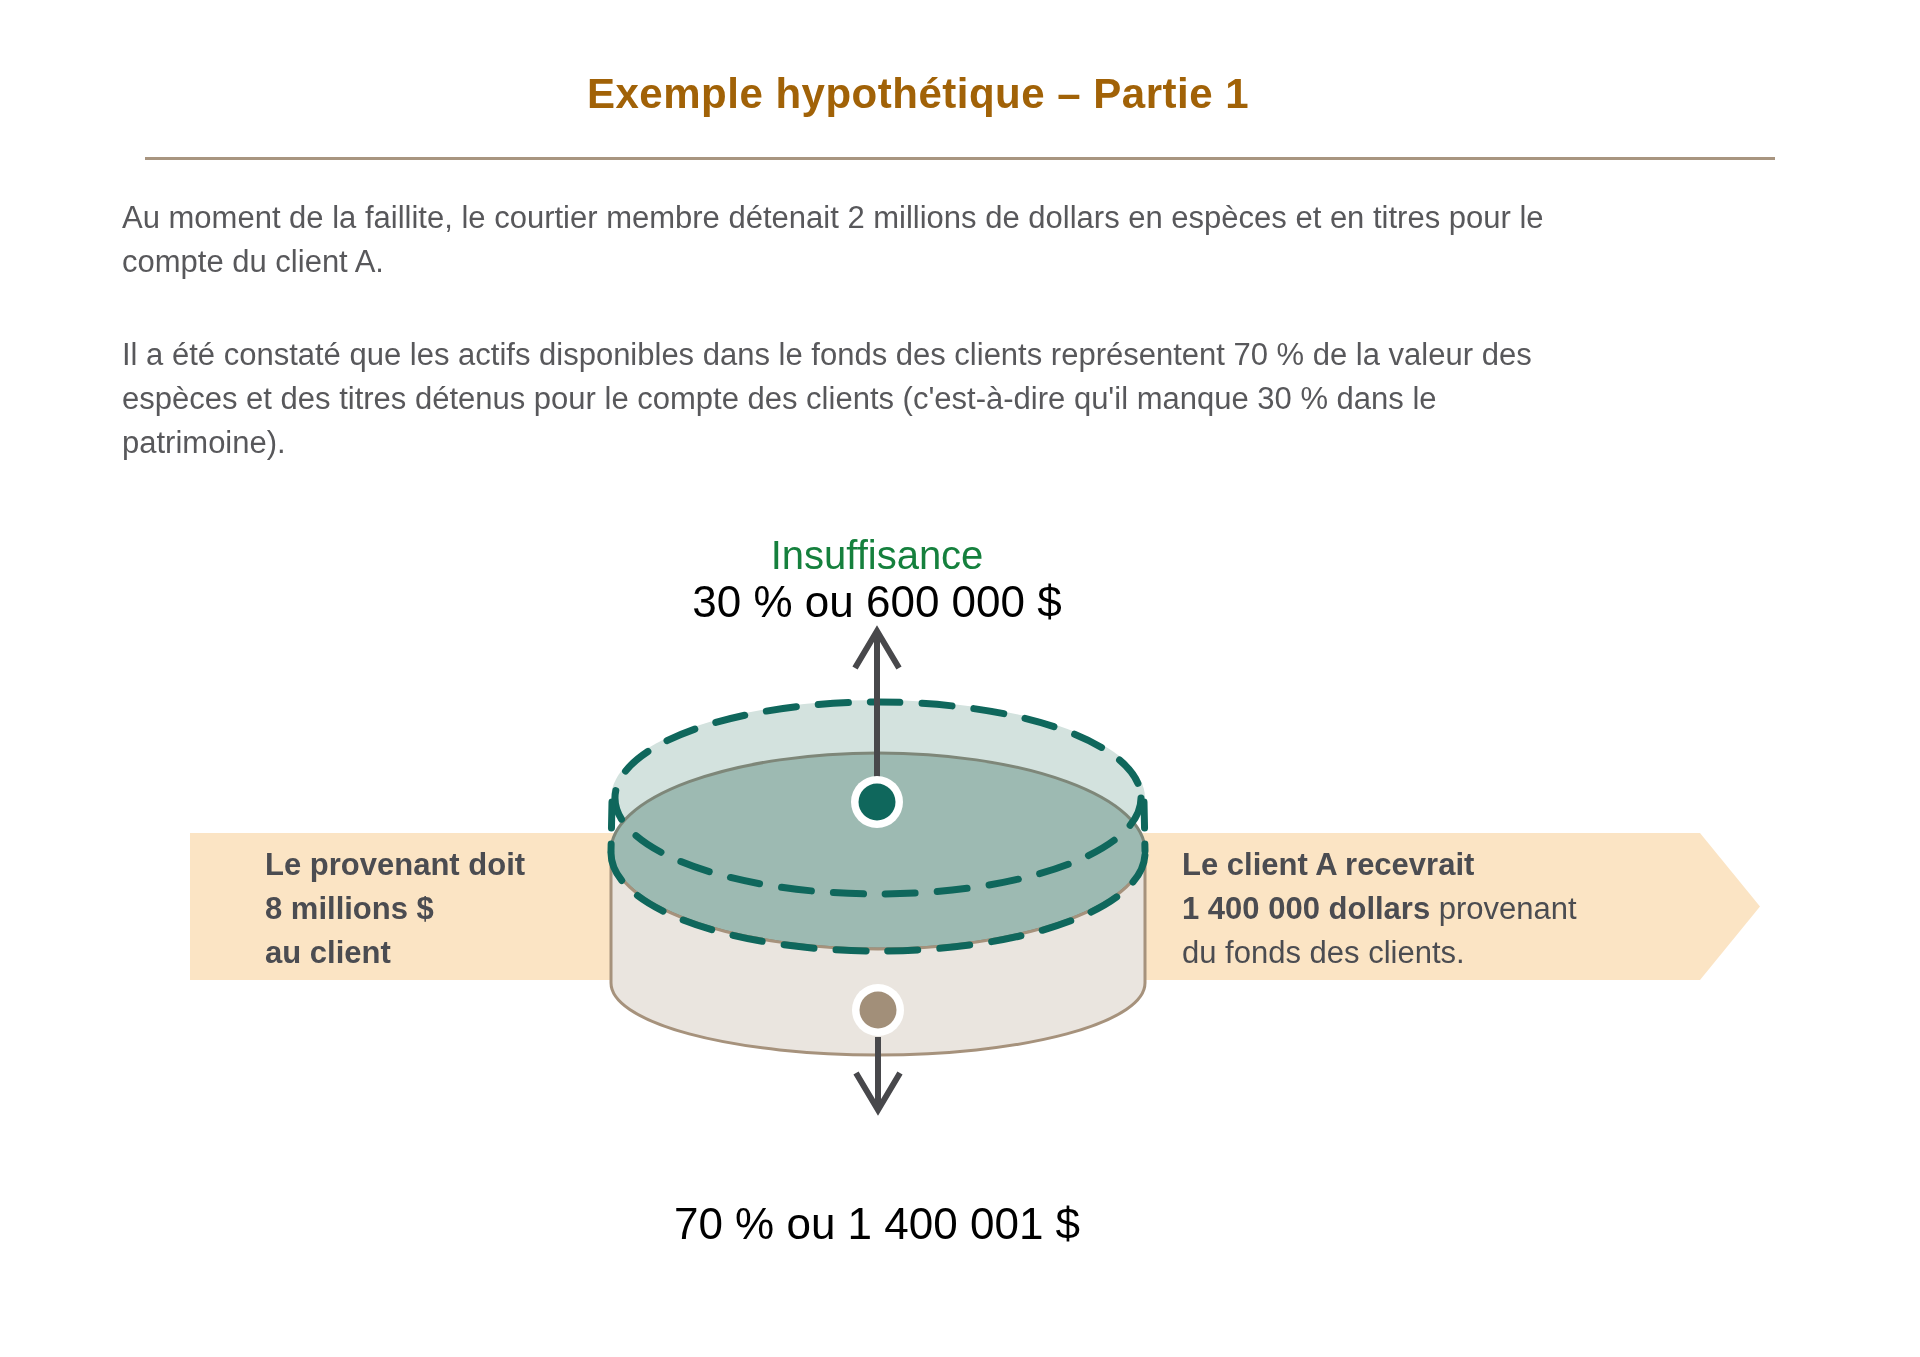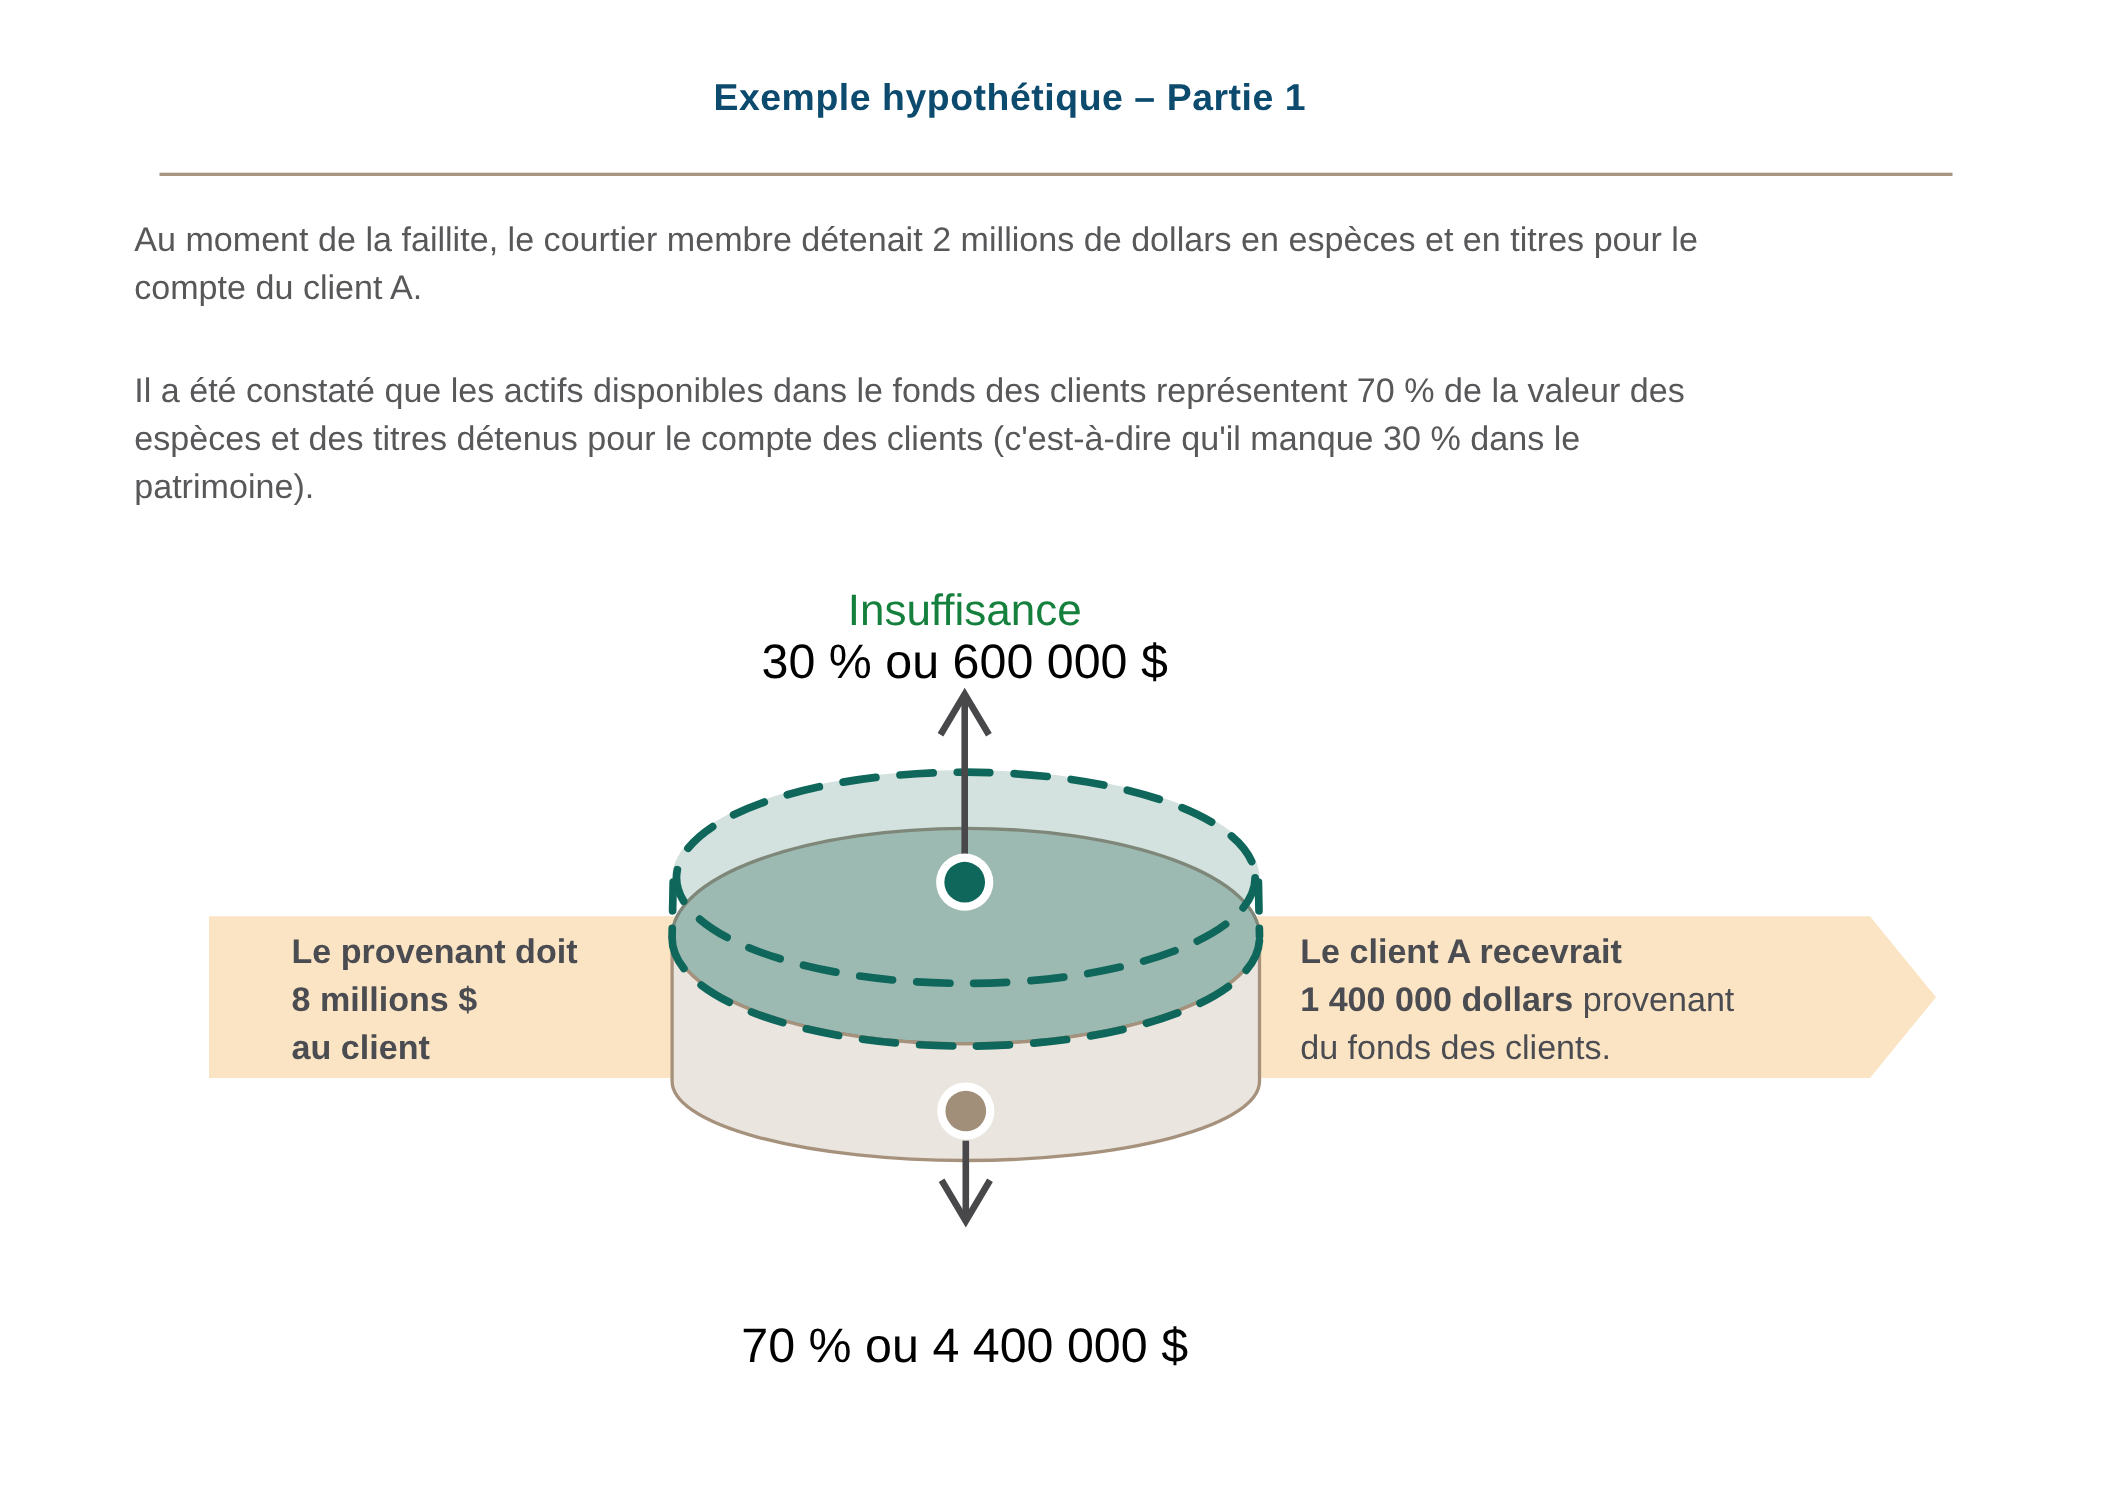--- a/index.html
+++ b/index.html
@@ -7,21 +7,21 @@
     position:relative;
     width:1920px;height:1357px;
     background:#ffffff;
     font-family:"Liberation Sans", sans-serif;
     overflow:hidden;
   }
   .abs{position:absolute;}
   .page-title{
     top:70px;left:0;width:1836px;
     text-align:center;
-    font-size:34px;font-weight:bold;color:#0c4a6e;
+    font-size:42px;font-weight:bold;color:#a16207;
     letter-spacing:.5px;
   }
   .title-divider{
     top:157px;left:145px;width:1630px;height:3px;
     background:#a89580;
   }
   .para{
     left:122px;width:1480px;
     font-size:31px;line-height:44px;color:#58585b;
   }
@@ -93,15 +93,15 @@
     <span class="band-line">8 millions $</span>
     <span class="band-line">au client</span>
   </div>
 
   <div class="abs band-text band-right">
     <span class="band-line bold">Le client A recevrait</span>
     <span class="band-line"><span class="bold">1 400 000 dollars</span><span> provenant</span></span>
     <span class="band-line">du fonds des clients.</span>
   </div>
 
-  <div class="abs center-lbl lbl-reg bottom-value">70 % ou 4 400 000 $</div>
+  <div class="abs center-lbl lbl-reg bottom-value">70 % ou 1 400 001 $</div>
 
 </div>
 
 </body></html>

